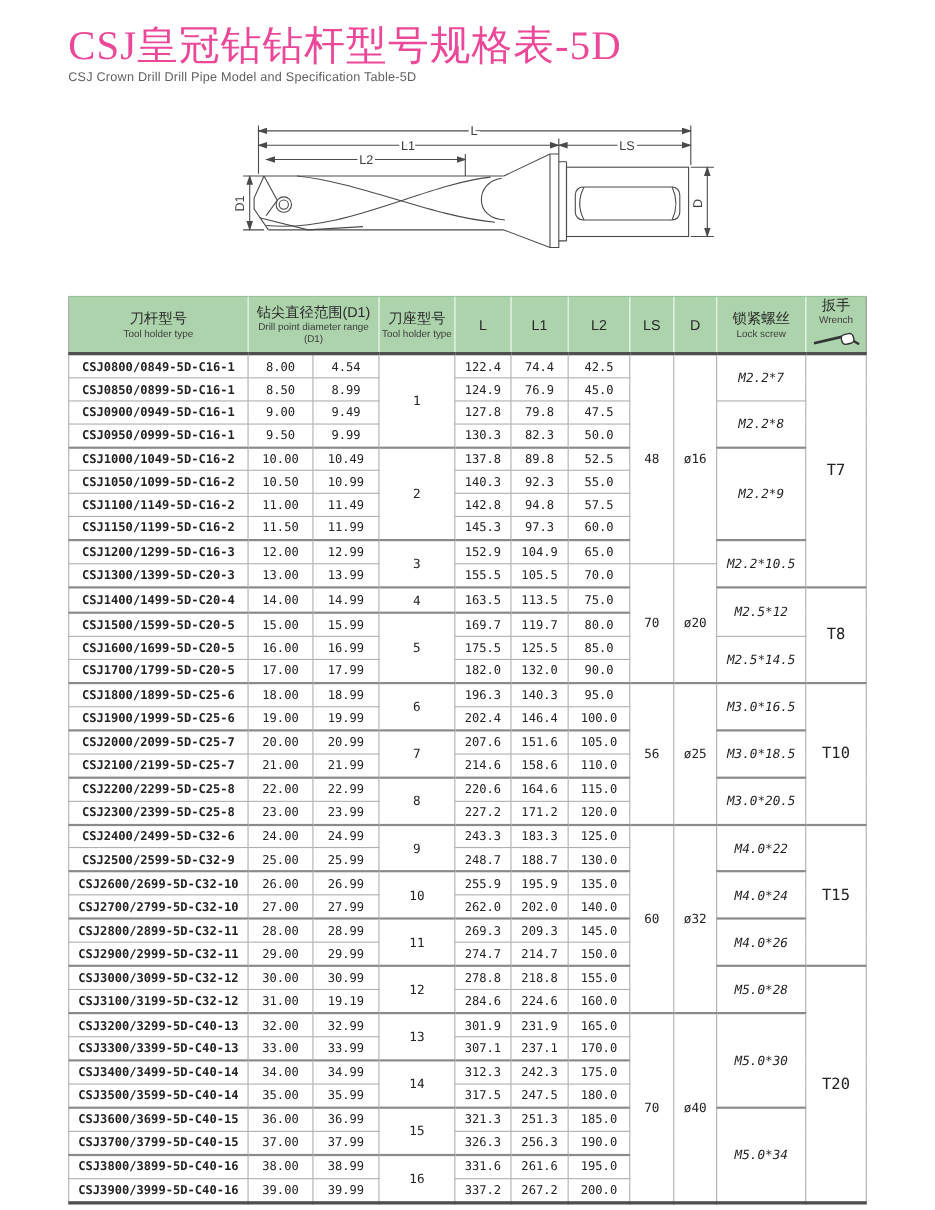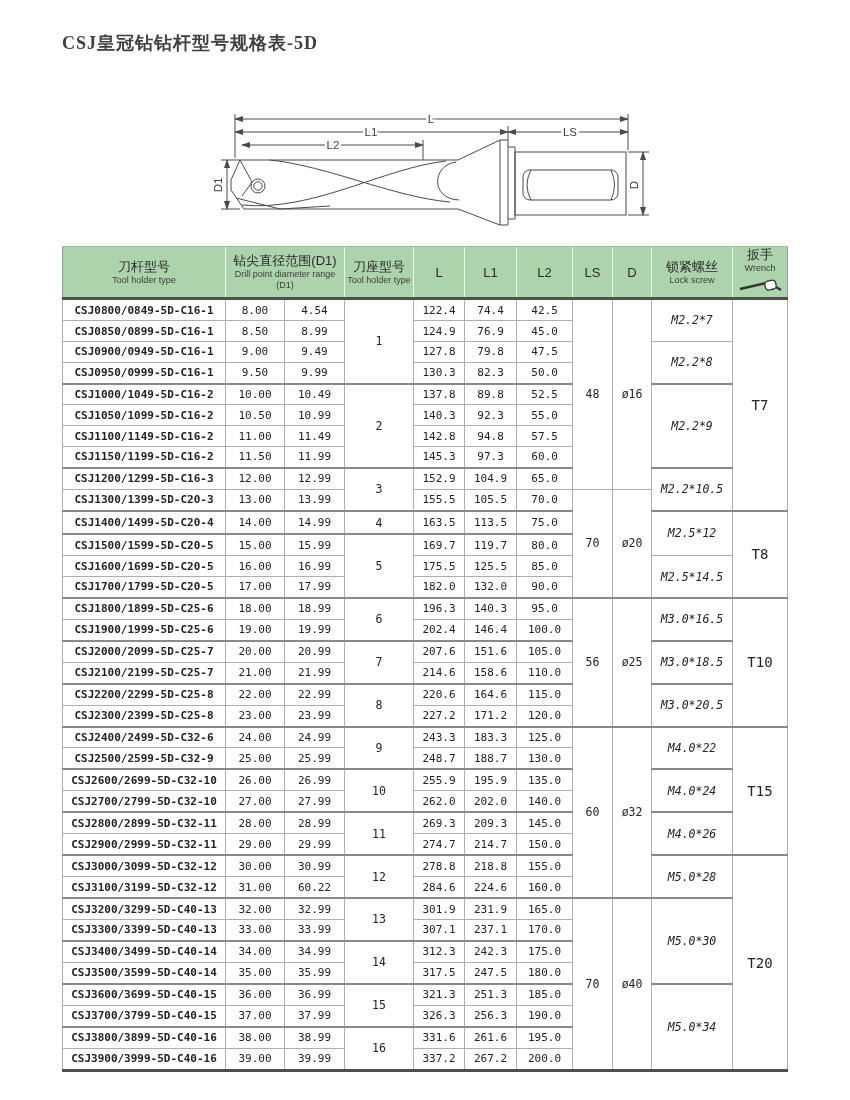--- a/index.html
+++ b/index.html
@@ -5,30 +5,30 @@
   html,body{margin:0;padding:0;}
   body{
     width:850px;height:1100px;position:relative;background:#ffffff;
     font-family:"Liberation Sans","DejaVu Sans",sans-serif;color:#1c1c1c;
     -webkit-font-smoothing:antialiased;
   }
   
   .title-wrap{position:absolute;left:62px;top:26px;}
   .page-title{
     font-family:"Liberation Serif","DejaVu Serif",serif;
-    font-weight:700;font-size:18px;line-height:34px;color:#404040;letter-spacing:1px;
+    font-weight:400;font-size:37px;line-height:34px;color:#ec4899;letter-spacing:1px;
   }
   .page-subtitle{font-size:11.5px;color:#5f5f5f;margin-top:5px;letter-spacing:.2px;}
 
   
   .diagram{position:absolute;left:178px;top:100px;width:500px;height:142px;}
   .diagram svg{display:block;}
 
   
-  .spec-table-wrap{position:absolute;left:62px;top:246px;}
+  .spec-table-wrap{position:absolute;left:62px;top:269px;}
   table.spec{
     border-collapse:collapse;table-layout:fixed;width:726px;height:826px;
     font-family:"DejaVu Sans Mono","Liberation Mono",monospace;
     font-size:11px;color:#222;
   }
   table.spec{border:1px solid #9a9a9a;border-bottom:3px solid #4f4f4f;}
   thead th{
     background:#acd3ab;vertical-align:middle;text-align:center;
     border-bottom:3px solid #4f4f4f;border-left:1px solid rgba(255,255,255,.75);
     border-top:1px solid #95c295;font-weight:400;padding:0 2px;
@@ -47,20 +47,21 @@
   td.seat,td.lscol,td.dcol{font-size:11.5px;}
   td.screw{font-size:11.5px;font-style:italic;}
   td.wrench{font-size:14px;}
   .wrench-icon-box{margin-top:2px;}
 </style>
 </head>
 <body>
 
 <div class="title-wrap">
   <div class="page-title">CSJ皇冠钻钻杆型号规格表-5D</div>
+  <div class="page-subtitle">CSJ Crown Drill Drill Pipe Model and Specification Table-5D</div>
 </div>
 
 <div class="diagram">
   <svg width="500" height="142" viewBox="0 0 500 142">
     <defs>
       <marker id="arL" markerWidth="9" markerHeight="8" refX="1" refY="3" orient="auto" markerUnits="userSpaceOnUse">
         <path d="M9,0 L0,3 L9,6 z" fill="#4a4a4a"></path>
       </marker>
       <marker id="arR" markerWidth="9" markerHeight="8" refX="8" refY="3" orient="auto" markerUnits="userSpaceOnUse">
         <path d="M0,0 L9,3 L0,6 z" fill="#4a4a4a"></path>
@@ -431,21 +432,21 @@
           <td class="seat" rowspan="2">12</td>
           <td>278.8</td>
           <td>218.8</td>
           <td>155.0</td>
           <td class="screw" rowspan="2">M5.0*28</td>
           <td class="wrench" rowspan="10">T20</td>
         </tr>
         <tr>
           <td class="model">CSJ3100/3199-5D-C32-12</td>
           <td>31.00</td>
-          <td>60.22</td>
+          <td>19.19</td>
           <td>284.6</td>
           <td>224.6</td>
           <td>160.0</td>
         </tr>
         <tr class="gs">
           <td class="model">CSJ3200/3299-5D-C40-13</td>
           <td>32.00</td>
           <td>32.99</td>
           <td class="seat" rowspan="2">13</td>
           <td>301.9</td>

